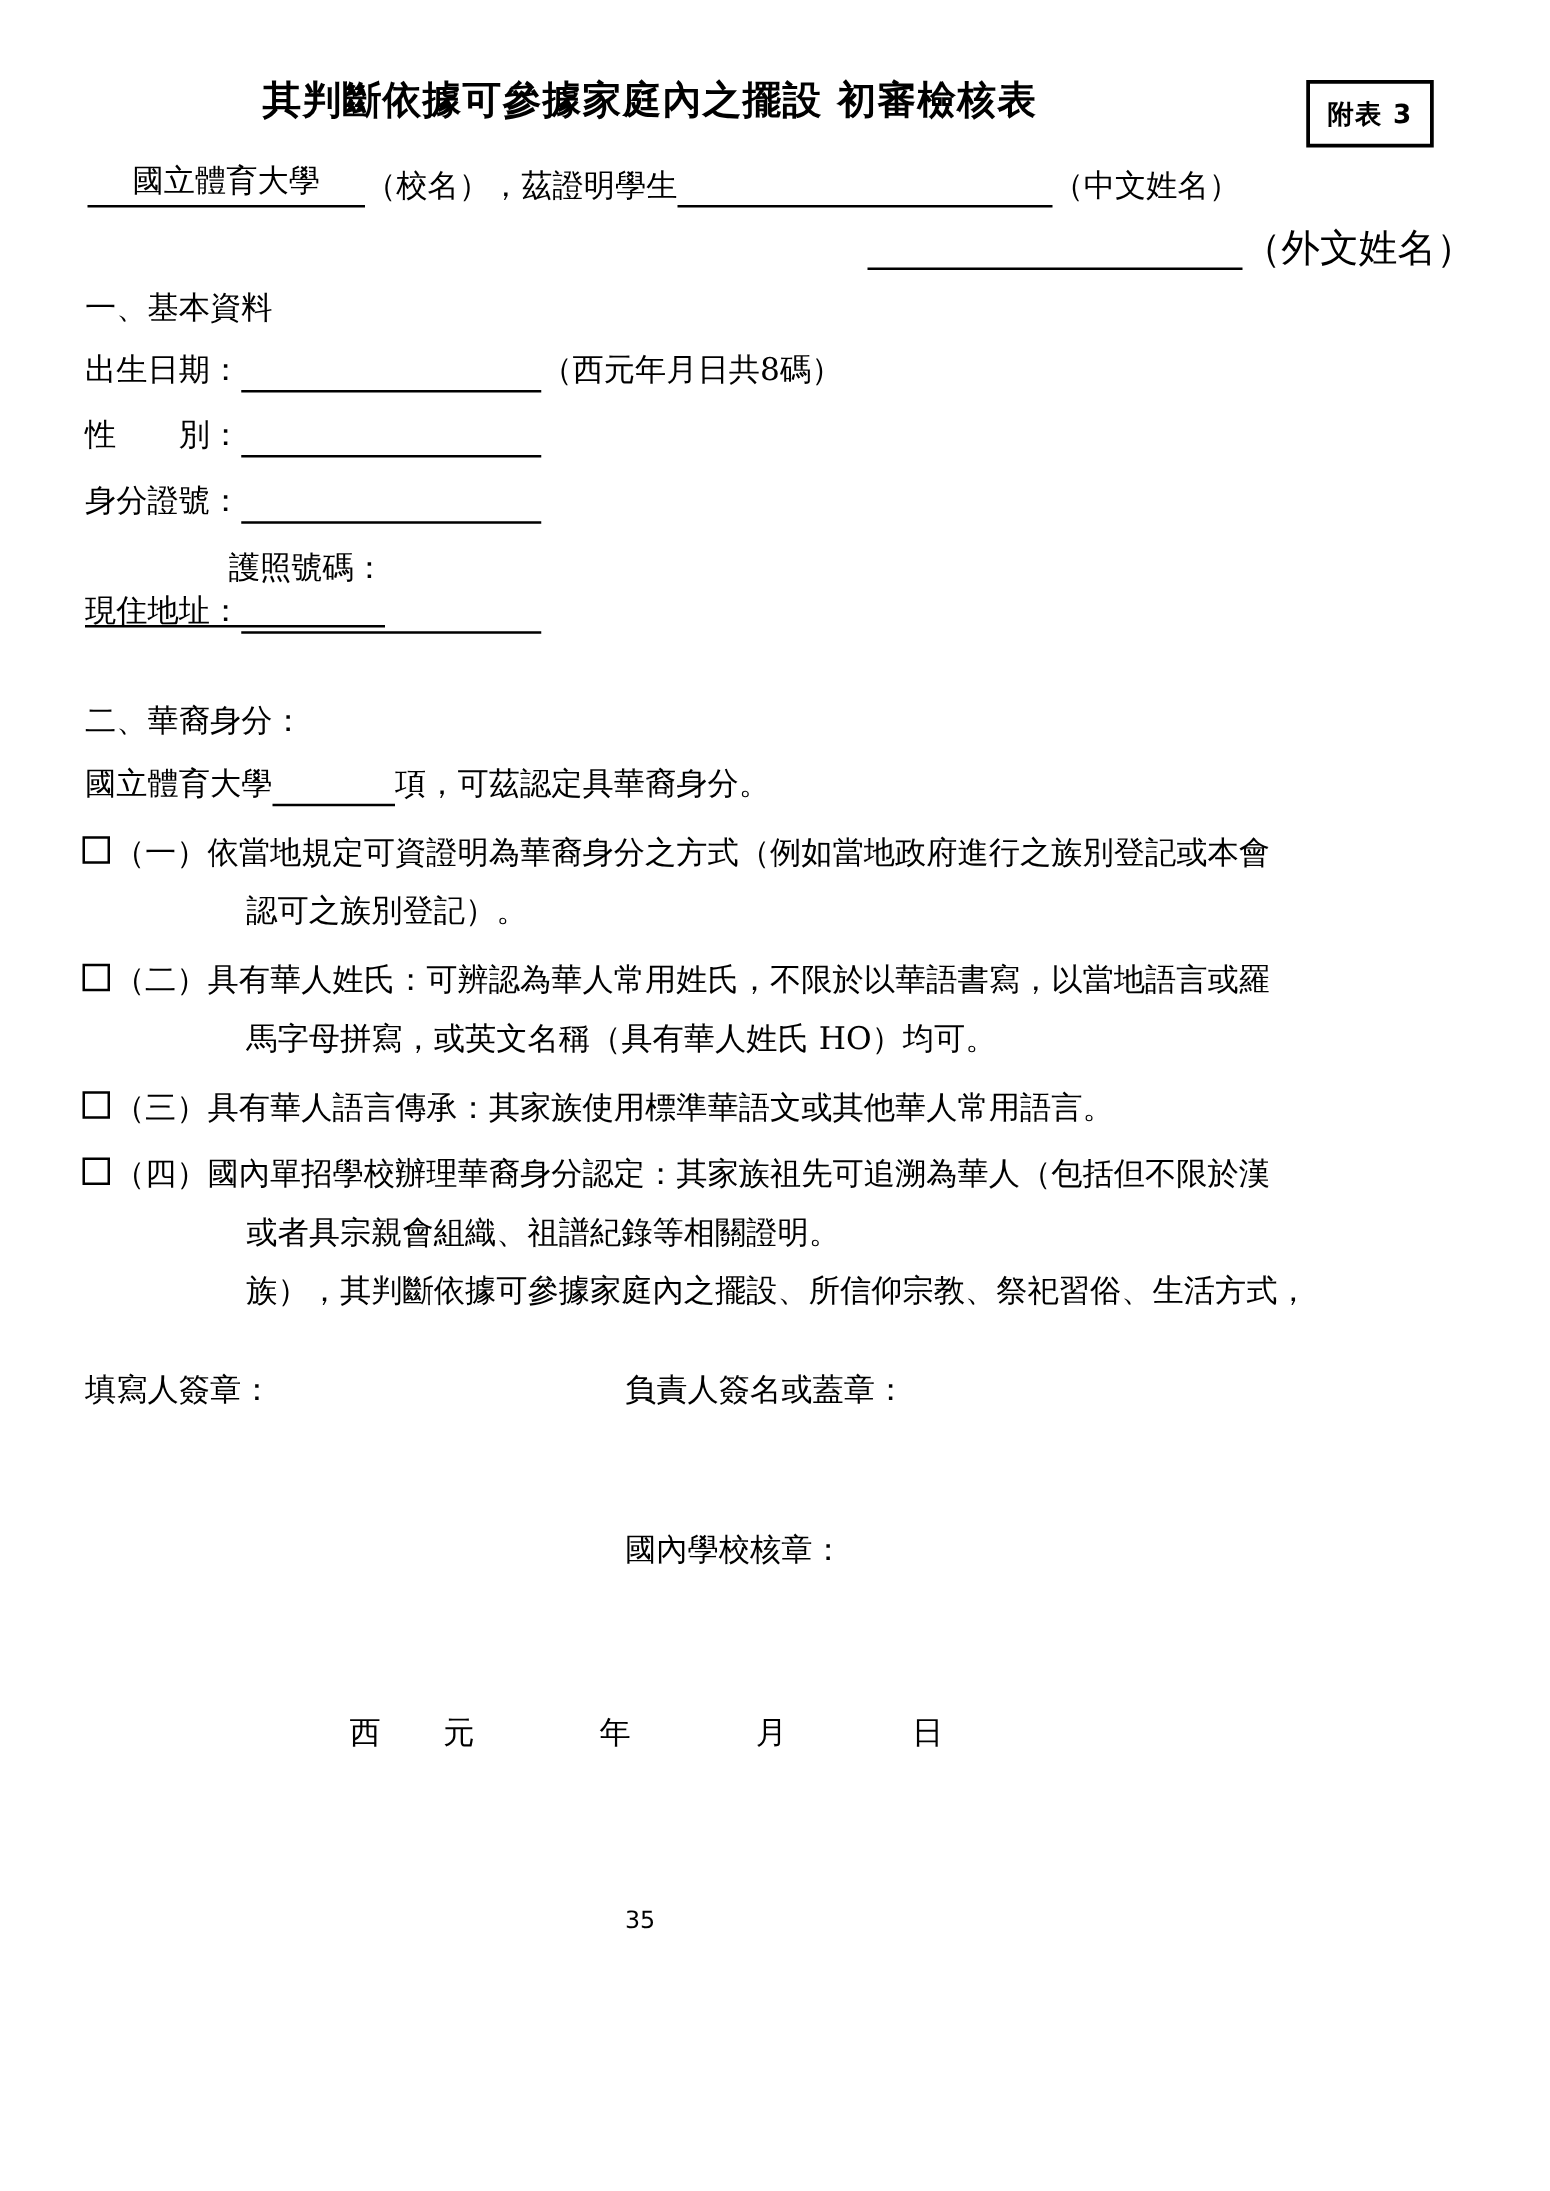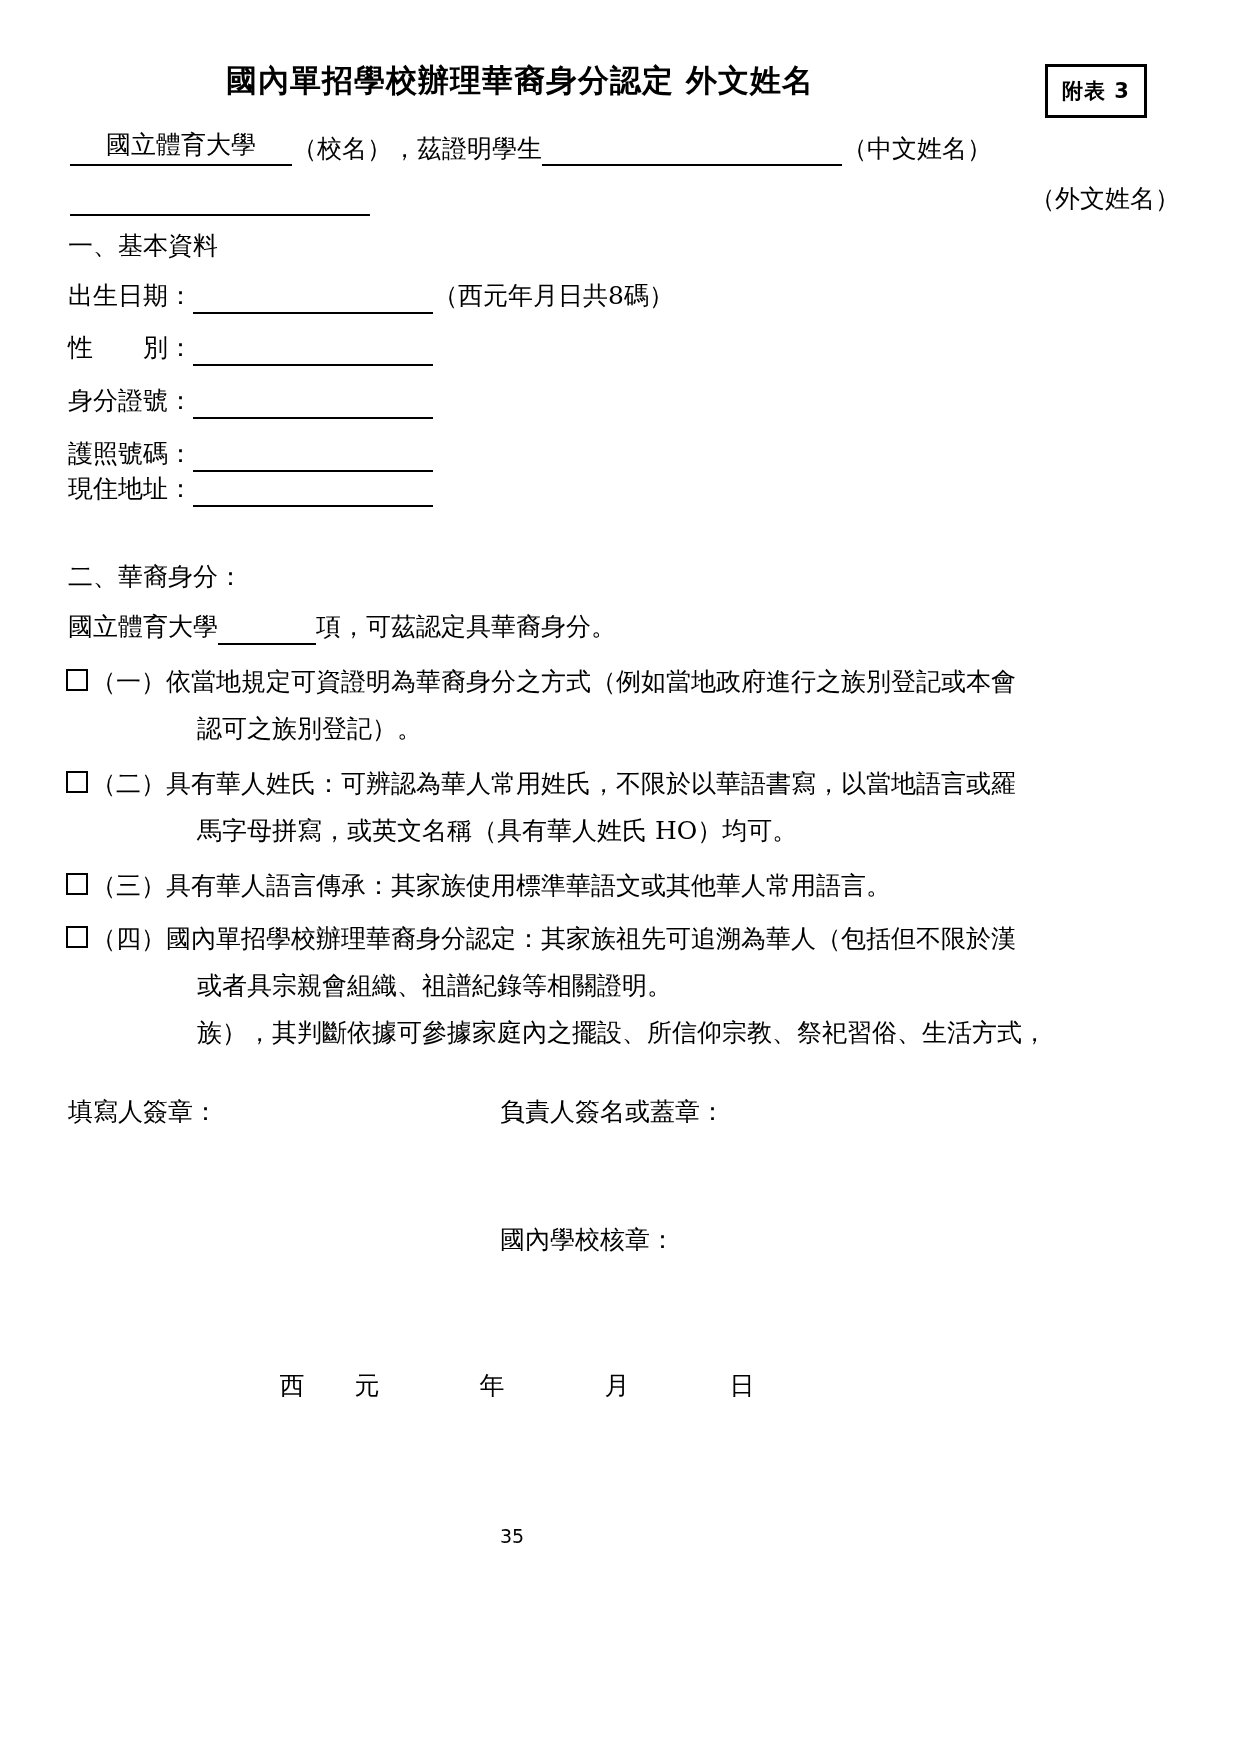--- a/index.html
+++ b/index.html
@@ -72,22 +72,22 @@
     white-space: nowrap;
   }
   .cert-line-2 {
     position: absolute;
     top: 176px;
     left: 70px;
     width: 1110px;
     height: 40px;
     display: flex;
     align-items: flex-end;
-    justify-content: space-between;
-    font-size: 25px;
+    justify-content: flex-end;
+    font-size: 31px;
     line-height: 34px;
     white-space: nowrap;
   }
   .school-name {
     display: inline-block;
     min-width: 222px;
     text-align: center;
     border-bottom: 2px solid #000;
     padding-bottom: 2px;
   }
@@ -186,21 +186,21 @@
     font-size: 19px;
     font-family: "DejaVu Sans", "Liberation Sans", sans-serif;
   }
 </style>
 </head>
 <body>
 
 <div class="page">
 
   <div class="title-row">
-    <div class="doc-title">國內單招學校辦理華裔身分認定 外文姓名</div>
+    <div class="doc-title">其判斷依據可參據家庭內之擺設 初審檢核表</div>
     <div class="attach-box">附表 3</div>
   </div>
 
   <div class="cert-line-1">
     <span class="school-name">國立體育大學</span>
     <span>（校名），茲證明學生</span>
     <span class="blank-u w-name"></span>
     <span class="paren-label">（中文姓名）</span>
   </div>
 
@@ -220,21 +220,21 @@
   <div class="field-row" style="top:330px;">
     <span class="field-label">性　　別：</span>
     <span class="field-blank"></span>
   </div>
 
   <div class="field-row" style="top:383px;">
     <span class="field-label">身分證號：</span>
     <span class="field-blank"></span>
   </div>
 
-  <div class="field-row" style="top:436px;">
+  <div class="field-row" style="top:436px;flex-direction:column;">
     <span class="field-label">護照號碼：</span>
     <span class="field-blank"></span>
   </div>
 
   <div class="field-row" style="top:471px;">
     <span class="field-label">現住地址：</span>
     <span class="field-blank"></span>
   </div>
 
   <div class="sec-head" style="top:559px;">二、華裔身分：</div>

